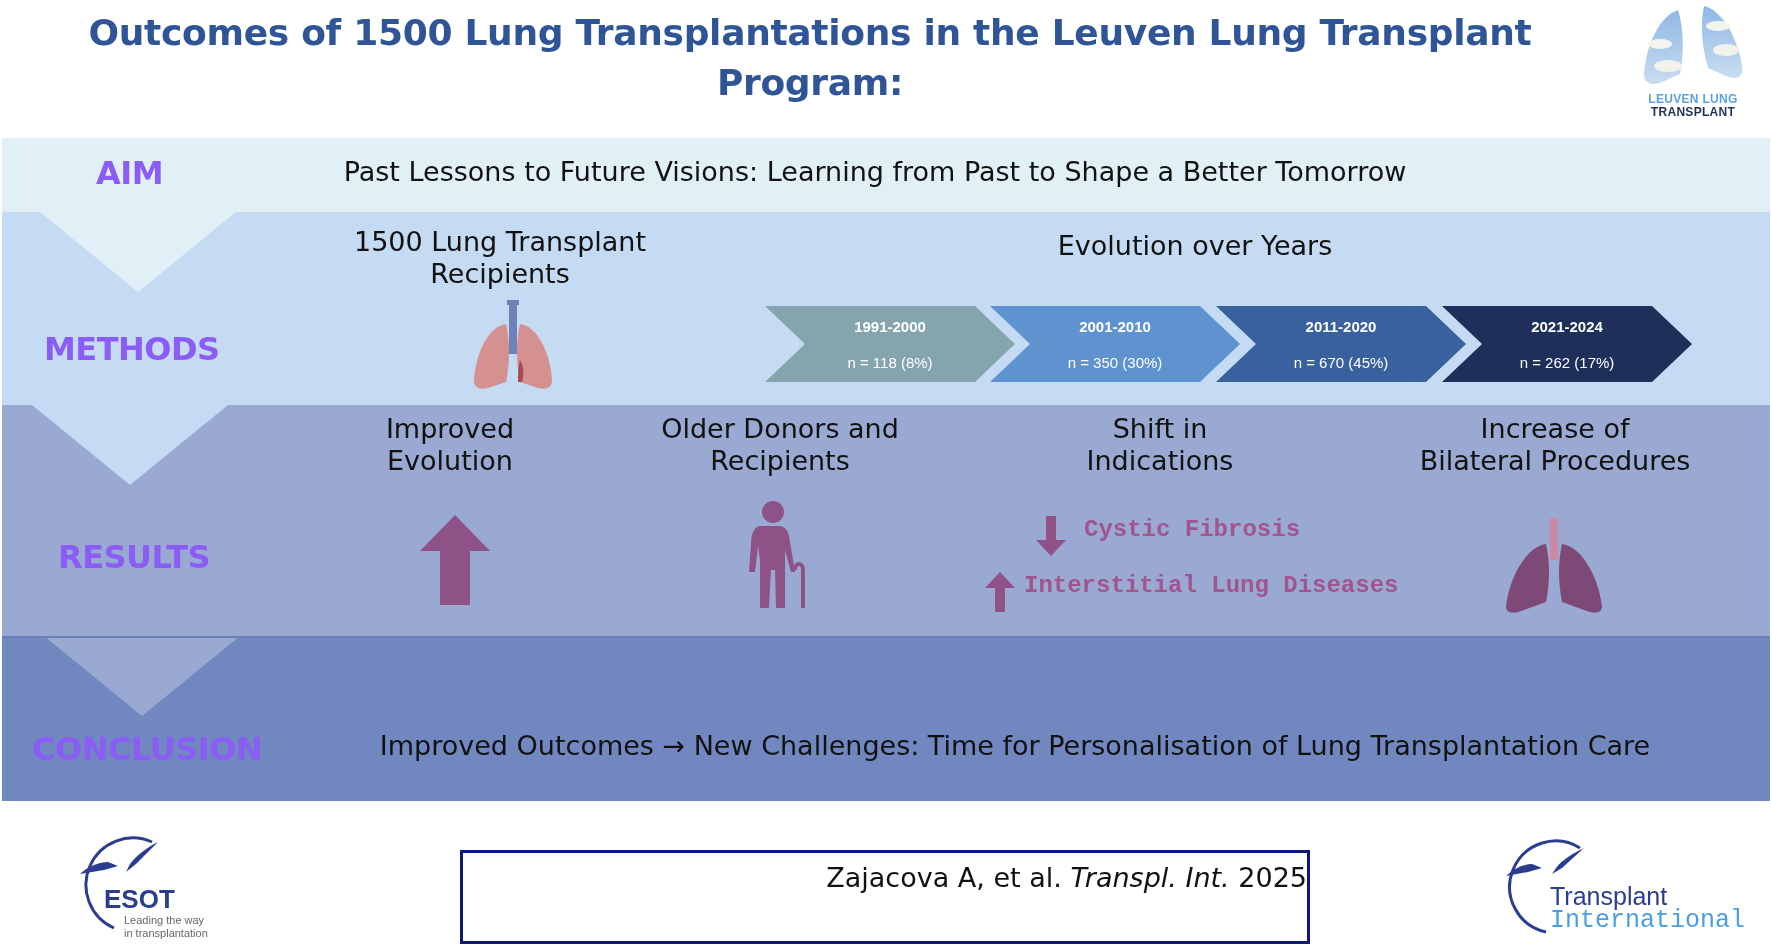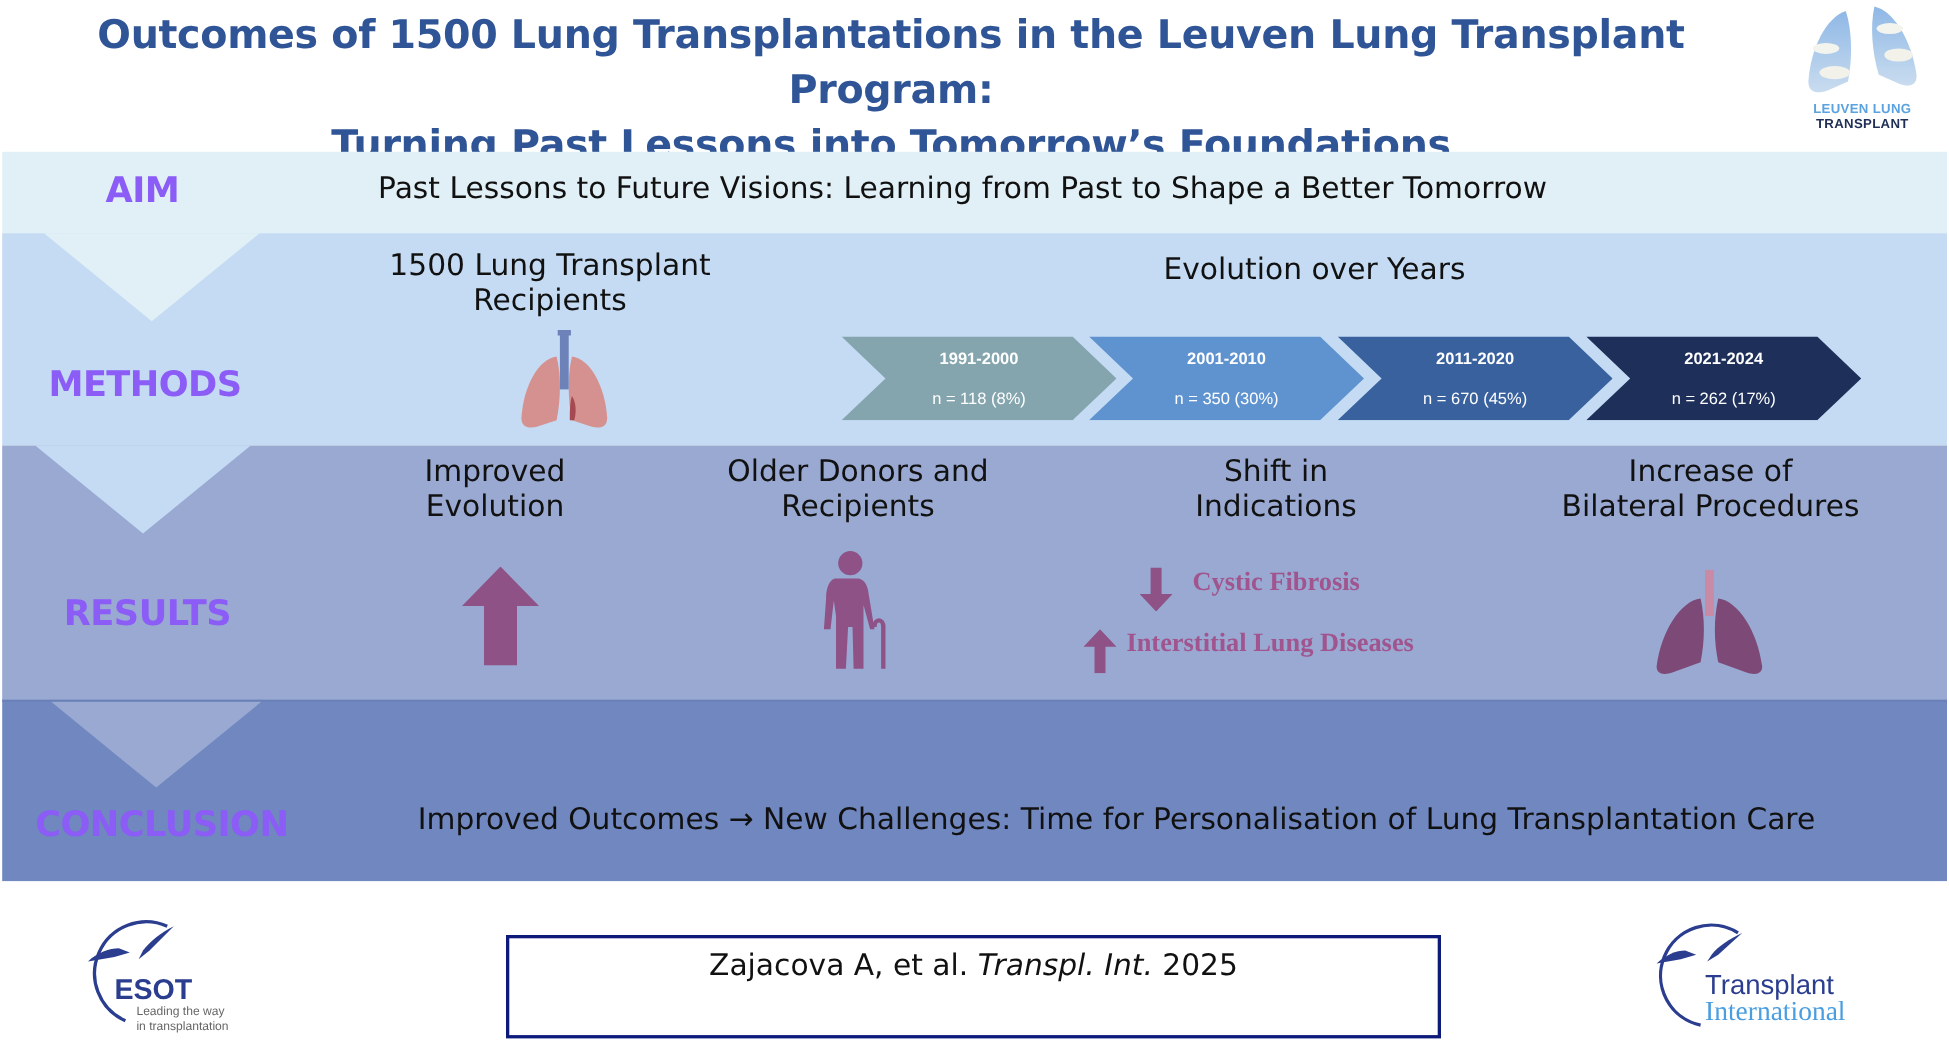--- a/index.html
+++ b/index.html
@@ -27,34 +27,33 @@
   .section-label { font-family:"DejaVu Sans", sans-serif; font-weight:bold; font-size:32px; color:#8b5cf6; letter-spacing:-0.5px;text-align:right; }
 
   .body-text { font-family:"DejaVu Sans", sans-serif; font-size:27px; color:#111; text-align:center; line-height:32px; }
 
   
   .tl { top:306px; height:76px; }
   .tl svg { position:absolute; left:0; top:0; }
   .tl .yr { position:absolute; left:0; width:100%; top:12px; text-align:center; font-size:15px; font-weight:bold; color:#fff; font-family:"Liberation Sans", sans-serif; }
   .tl .n { position:absolute; left:0; width:100%; top:48px; text-align:center; font-size:15px; color:#fff; font-family:"Liberation Sans", sans-serif; }
 
-  .pink { color:#a0558e; font-weight:bold; font-size:24px; font-family:Liberation Serif, serif; }
-
-  
-  .cite { left:460px; top:850px; width:850px; height:94px; border:3px solid #0d1a7a; box-sizing:border-box; text-align:center; }
+  .pink { color:#a0558e; font-weight:bold; font-size:24px; font-family:Liberation Mono, monospace; }
+
+  
+  .cite { left:460px; top:850px; width:850px; height:94px; border:3px solid #0d1a7a; box-sizing:border-box; text-align:right; }
   .cite .l1 { margin-top:6px; font-size:27px; line-height:38px; font-family:"DejaVu Sans", sans-serif; }
   .cite .l2 { font-size:27px; line-height:38px; font-family:"DejaVu Sans", sans-serif; }
   .cite .doi { text-decoration:underline; }
 </style>
 </head>
 <body>
 
 <div class="abs title">
   <div>Outcomes of 1500 Lung Transplantations in the Leuven Lung Transplant Program:</div>
-  <div>Turning Past Lessons into Tomorrow’s Foundations</div>
 </div>
 
 <div class="abs logo-top">
   <svg width="110" height="88" viewBox="0 0 110 88">
     <defs>
       <linearGradient id="sky" x1="0" y1="0" x2="0" y2="1">
         <stop offset="0" stop-color="#8fb8e6"></stop>
           <stop offset="1" stop-color="#c9dcef"></stop>
       </linearGradient>
     </defs>
@@ -190,14 +189,14 @@
   </div>
 </div>
 
 <div class="abs" style="left:1500px; top:836px; width:230px; height:100px;">
   <svg width="100" height="100" viewBox="0 0 100 100" style="position:absolute; left:0; top:0;">
     <path d="M80 12 A46 46 0 1 0 46 96" stroke="#2a3d8f" stroke-width="3" fill="none"></path>
     <path d="M6 40 C14 32 24 28 32 28 L42 32 L28 36 Z" fill="#2a3d8f"></path>
     <path d="M84 12 C72 18 62 24 56 32 L52 38 L62 32 Z" fill="#2a3d8f"></path>
   </svg>
   <div style="position:absolute; left:50px; top:46px; font-size:25px; color:#2a3d8f; font-family:'Liberation Sans',sans-serif;">Transplant</div>
-  <div style="position:absolute; left:50px; top:70px; font-size:25px; color:#4a9ee0; font-family:Liberation Serif, serif;">International</div>
+  <div style="position:absolute; left:50px; top:70px; font-size:25px; color:#4a9ee0; font-family:Liberation Mono, monospace;">International</div>
 </div>
 
 </body></html>

